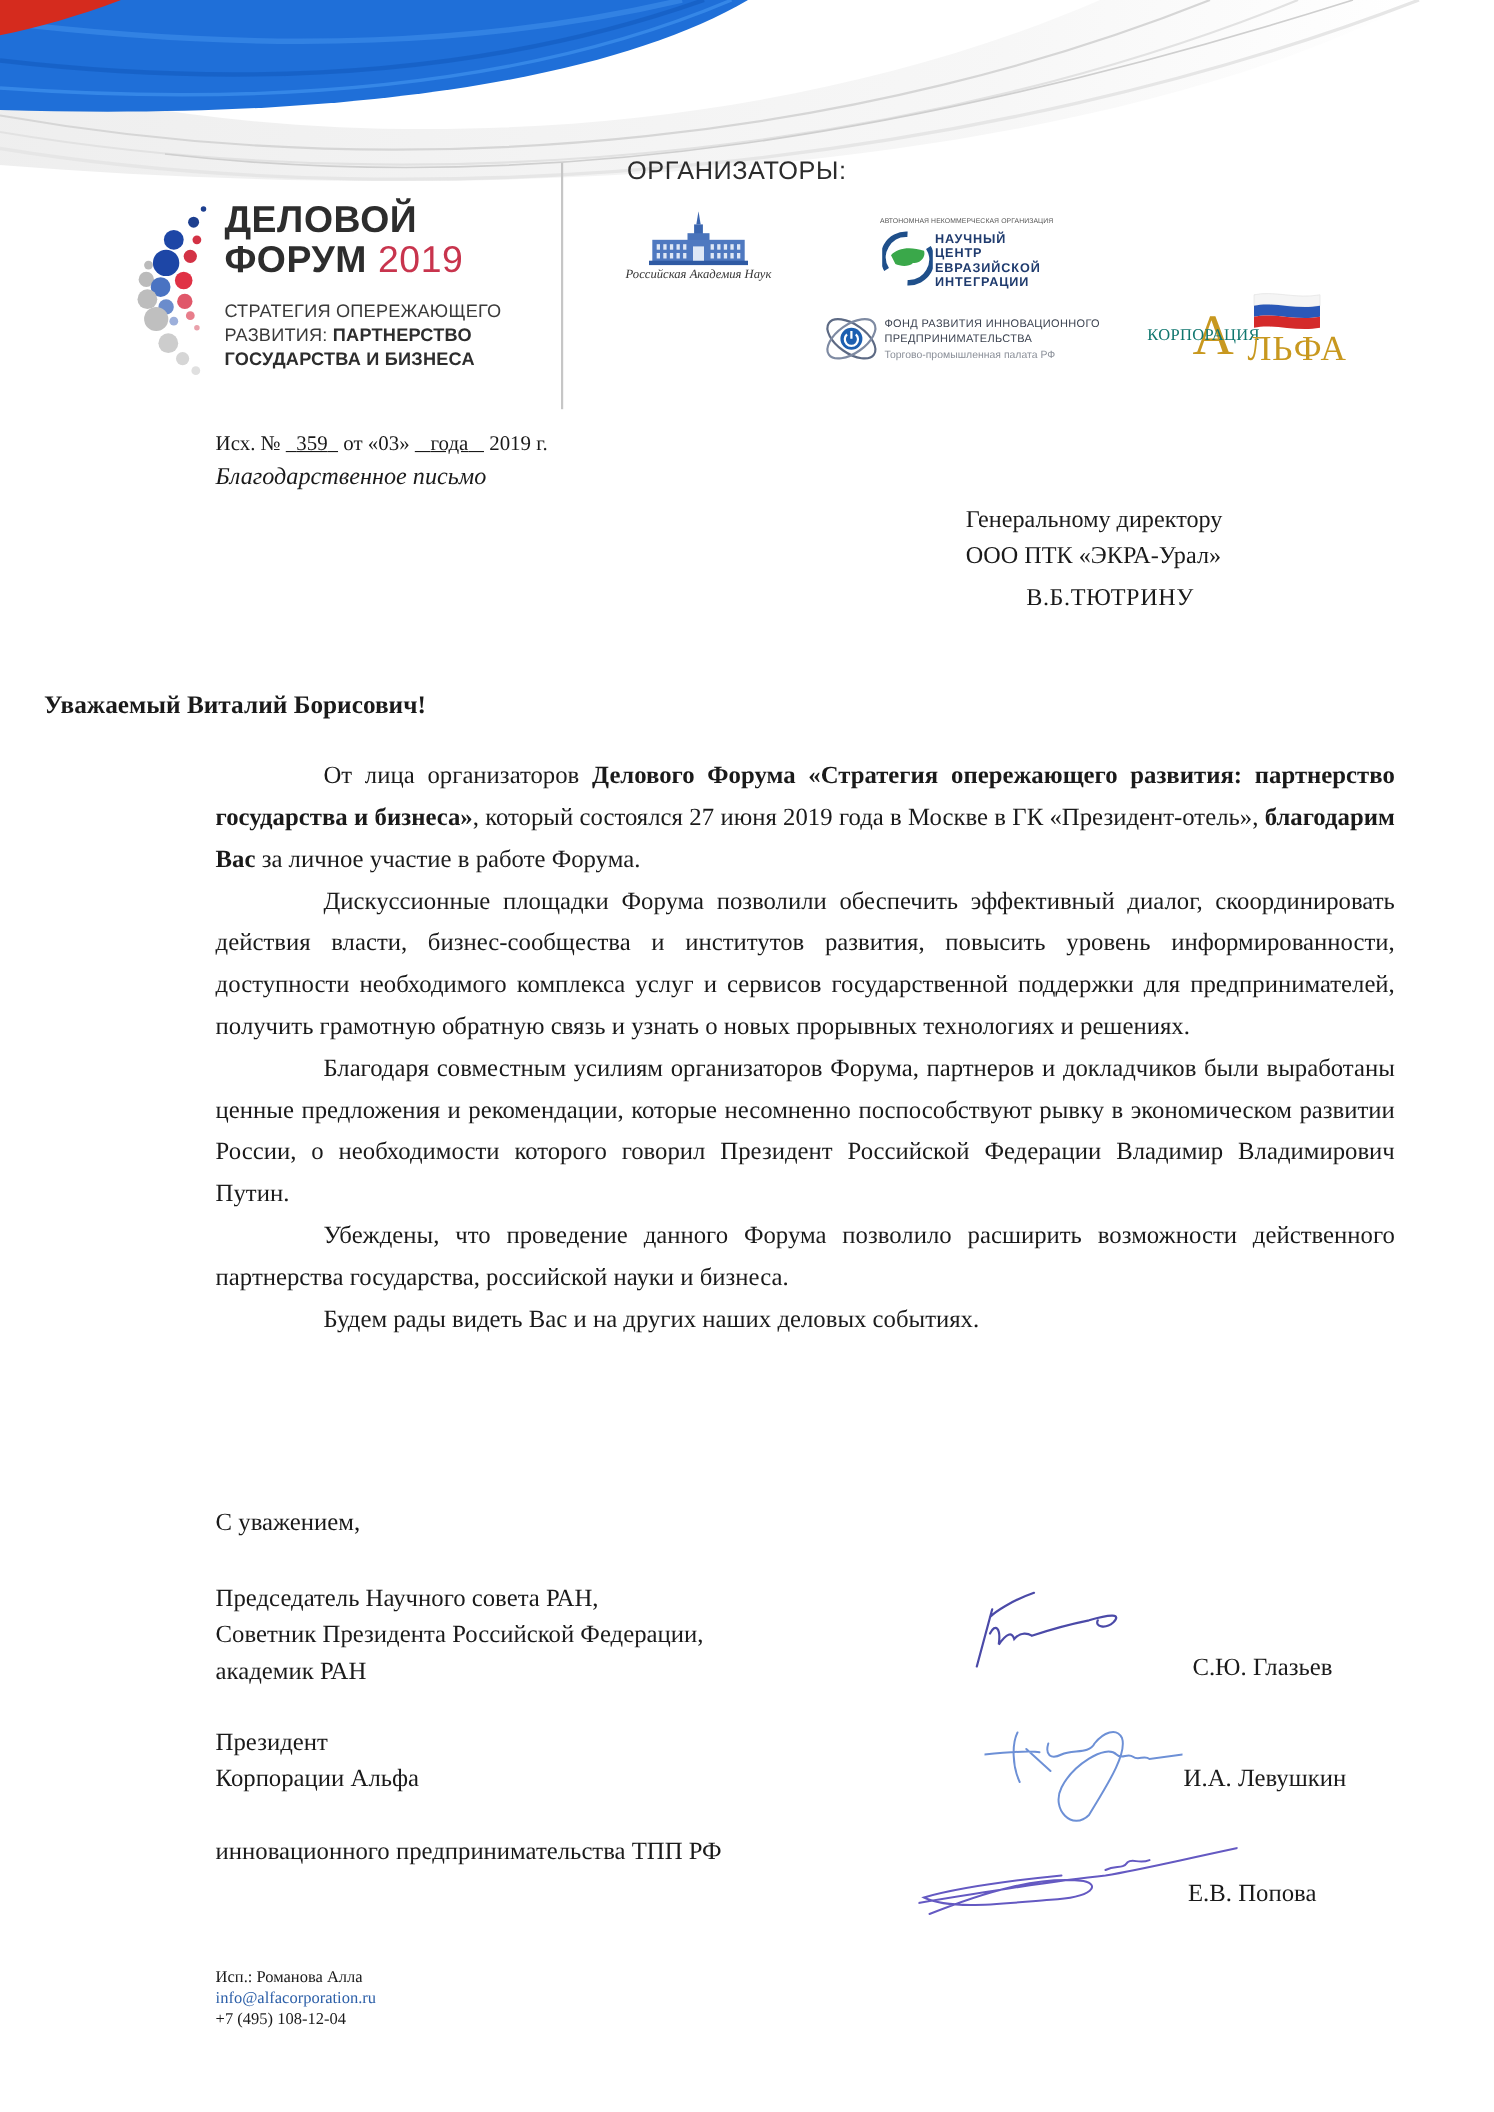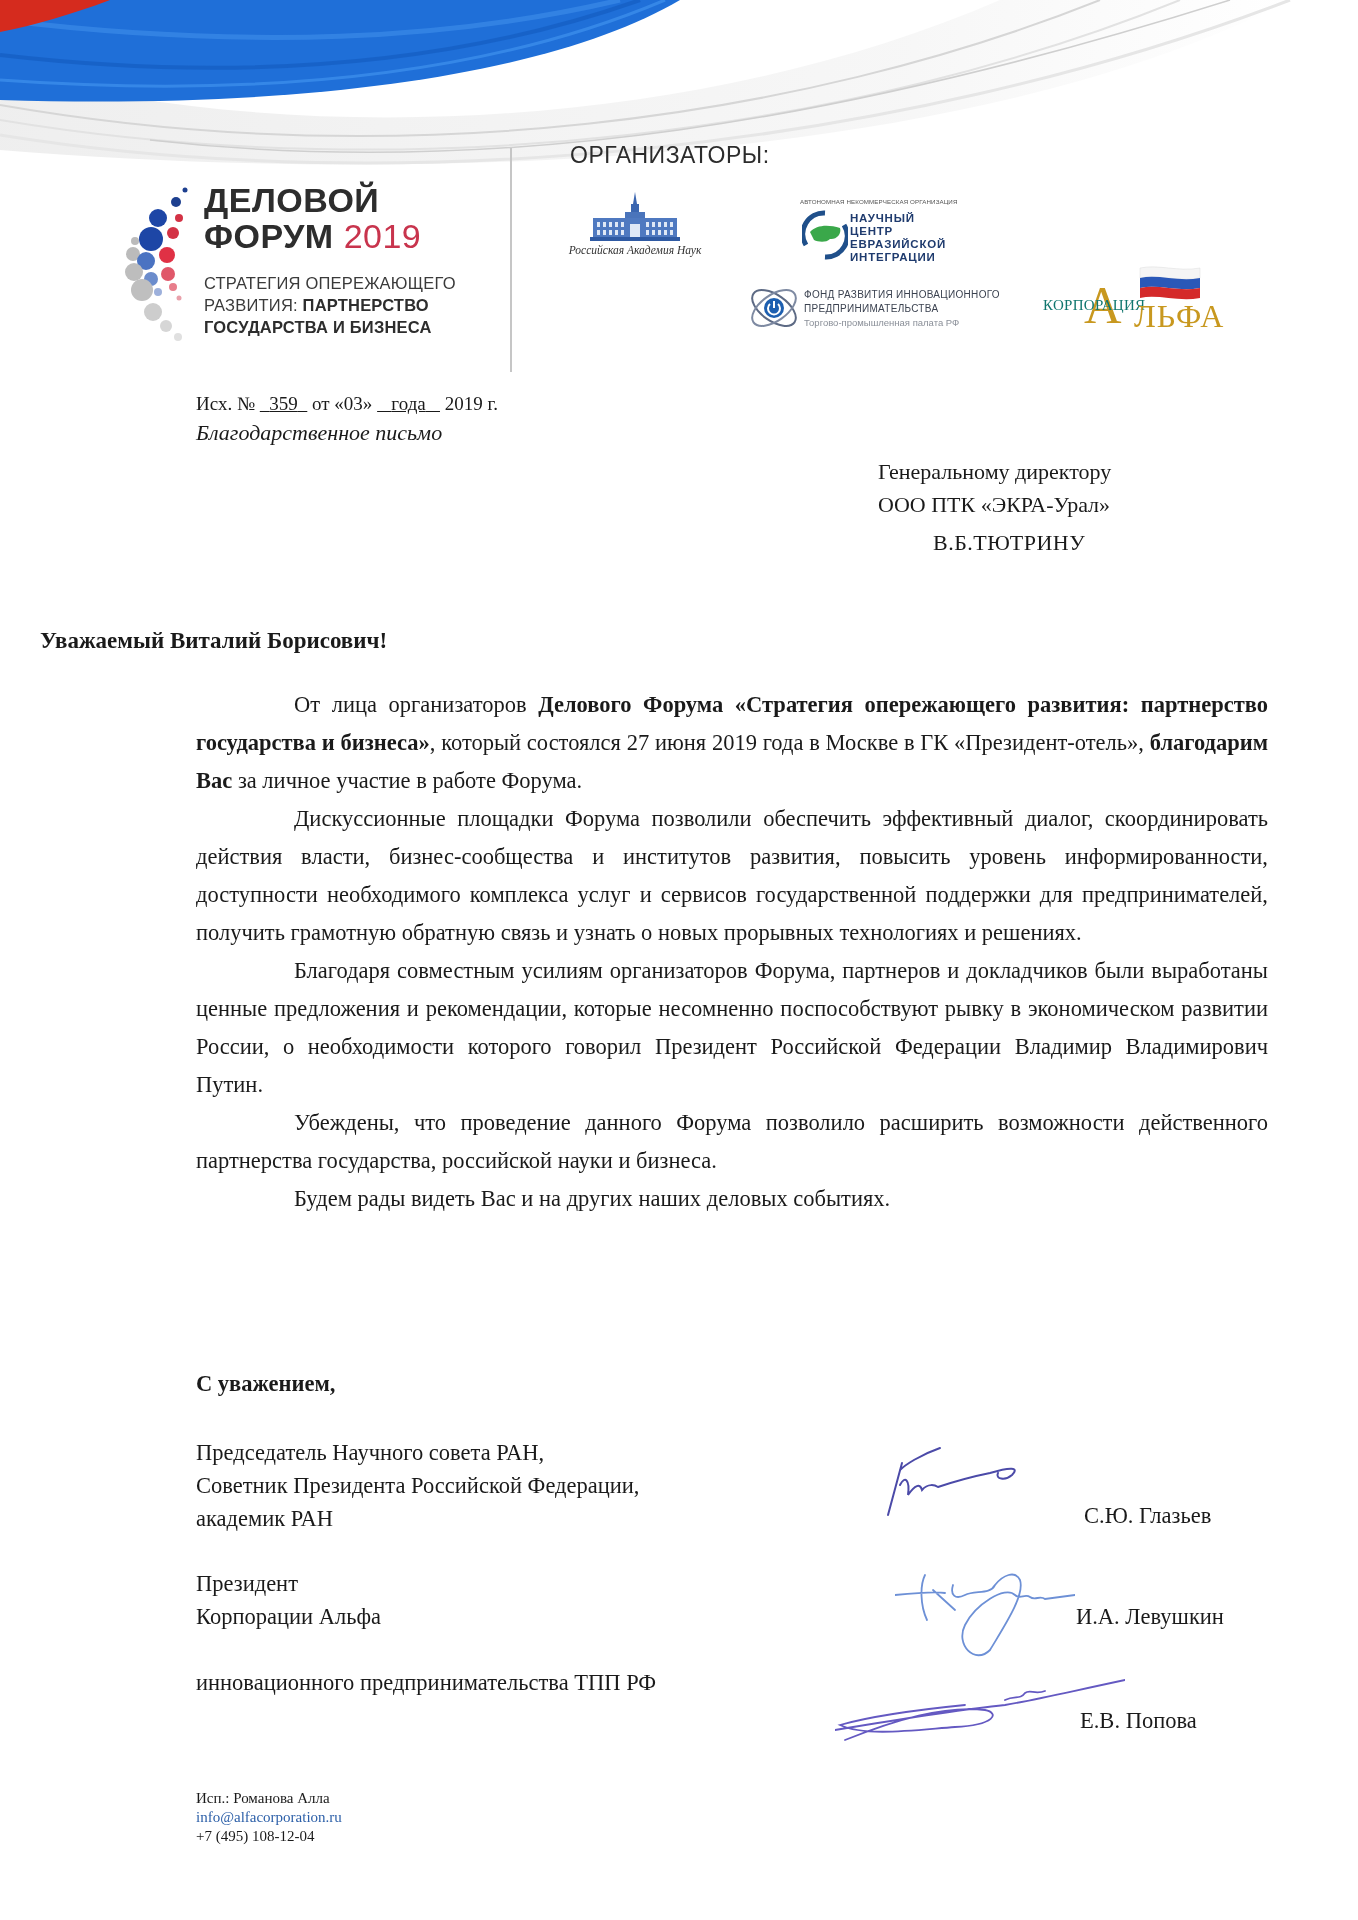--- a/index.html
+++ b/index.html
@@ -61,21 +61,21 @@
     #letter-type { left: 196px; top: 420px; font-size: 22px; font-style: italic; }
 
     #addressee { left: 878px; top: 455px; font-size: 22px; line-height: 33px; }
     #addressee-name { left: 933px; top: 530px; font-size: 22px; letter-spacing: 0.5px; }
 
     #salutation { left: 0; width: 1158px; top: 628px; text-align: left; font-size: 23px; font-weight: bold; padding-left: 40px; box-sizing: border-box; }
 
     #body { left: 196px; top: 686px; width: 1072px; font-size: 22.5px; line-height: 38px; text-align: justify; }
     #body p { margin: 0; text-indent: 98px; }
 
-    #closing { left: 196px; top: 1371px; font-size: 22.5px; font-weight: bold; }
+    #closing { left: 196px; top: 1371px; font-size: 22.5px; }
 
     .sig-block { position: absolute; left: 196px; font-size: 22.5px; line-height: 33px; }
     .sig-name { position: absolute; font-size: 22.5px; white-space: nowrap; }
     .signature { position: absolute; }
 
     #footer { left: 196px; top: 1789px; font-size: 15px; line-height: 19px; }
     #footer .email { color: #2c5fa8; }
   </style>
 </head>
 <body>

